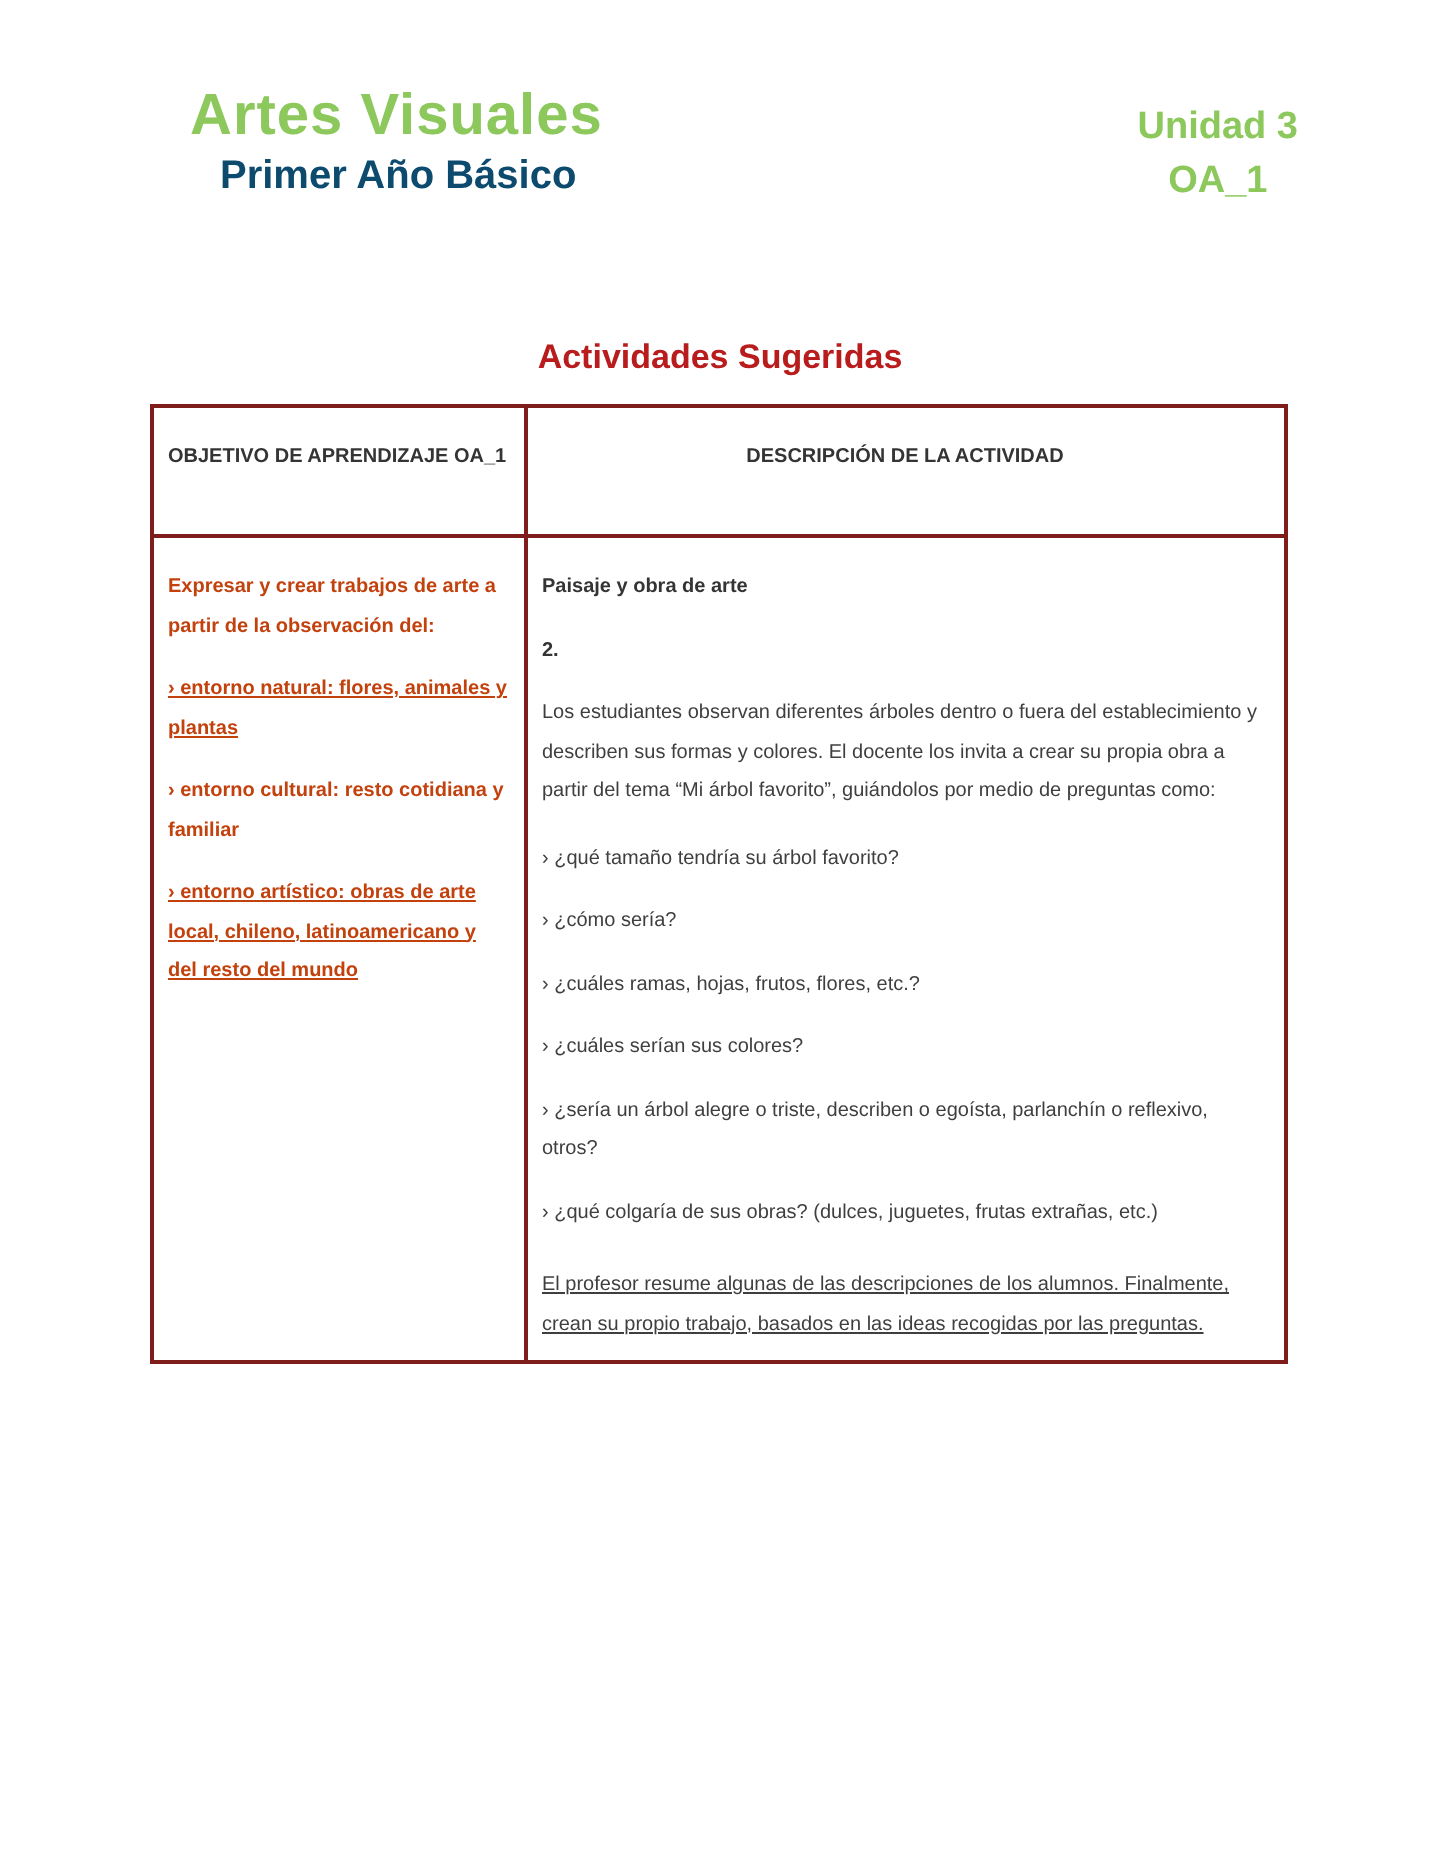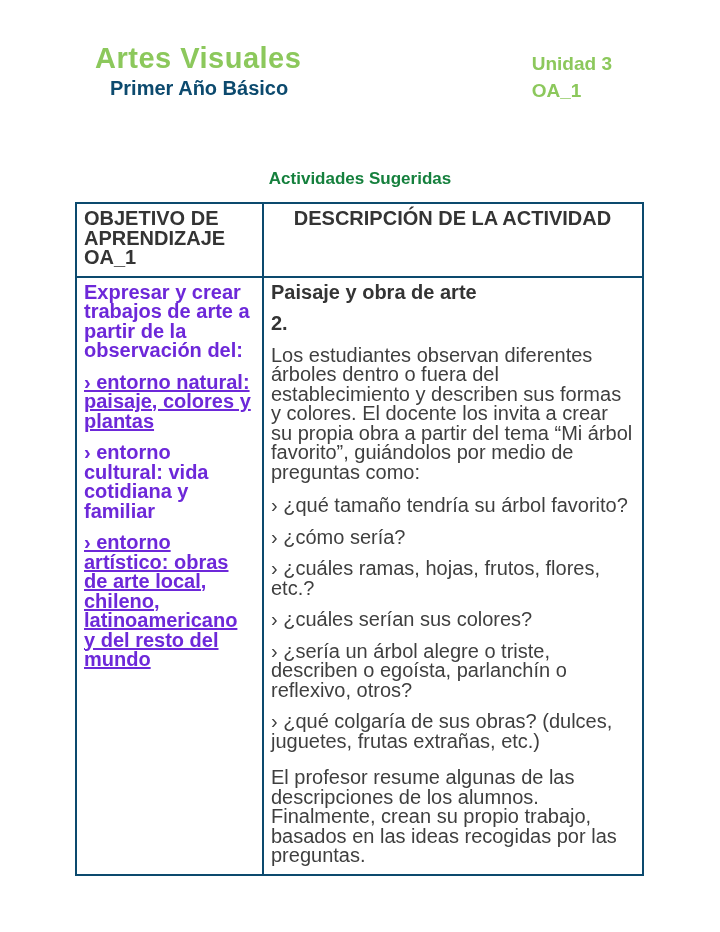--- a/index.html
+++ b/index.html
@@ -10,91 +10,91 @@
     color: #3b3b3b;
     overflow: hidden;
   }
   .page { position: relative; width: 720px; height: 932px; background: #fff; }
 
   
   .doc-header {
     display: flex;
     justify-content: space-between;
     align-items: flex-start;
-    margin: 40px 108px 0 95px;
+    margin: 40px 71px 0 95px;
   }
   .title-block { line-height: 1; }
   .doc-title {
     font-size: 29px; font-weight: bold;
     color: #8cc85c;
     line-height: 36px;
     letter-spacing: 0.5px;
   }
   .doc-subtitle {
     font-size: 20px; font-weight: bold;
     color: #0c4a6e;
     line-height: 24px;
     margin-left: 15px;
   }
-  .unit-block { text-align: left; padding-top: 10px; }
+  .unit-block { text-align: center; padding-top: 10px; }
   .unit-label, .oa-label {
     font-size: 19px; font-weight: bold;
     color: #8cc85c;
     line-height: 27px;
   }
 
   
   .section-title {
     margin-top: 64px;
     text-align: center;
     font-size: 17px; font-weight: bold;
-    color: #15803d;
+    color: #b91c1c;
     line-height: 21px;
   }
 
   
   .activities-table {
     margin: 13px 0 0 75px;
     width: 569px;
     border-collapse: collapse;
     table-layout: fixed;
   }
   .activities-table th, .activities-table td {
-    border: 2px solid #0c4a6e;
+    border: 2px solid #7f1d1d;
     vertical-align: top;
-    font-size: 20px;
-    padding: 5px 8px 8px 7px;
+    font-size: 10px;
+    padding: 15px 8px 8px 7px;
   }
   .col-objective { width: 187px; }
   .activities-table th {
     font-weight: bold;
     color: #343434;
     line-height: 19.5px;
     height: 40px;
   }
   th.head-left { text-align: left; }
   th.head-right { text-align: center; }
 
   .activities-table td { line-height: 19.5px; }
   .activities-table td p { margin: 0 0 12px 0; }
   .activities-table td p:last-child { margin-bottom: 0; }
 
   .cell-objective p {
     font-weight: bold;
-    color: #6d28d9;
+    color: #c2410c;
     margin-bottom: 13px;
   }
   .cell-objective p.underlined { text-decoration: underline; }
 
   .cell-activity { color: #3f3f3f; }
   .cell-activity .activity-title,
   .cell-activity .activity-number { font-weight: bold; color: #343434; }
   .cell-activity p { margin-bottom: 11px; }
   .cell-activity .activity-intro { margin-bottom: 14px; }
-  .cell-activity .activity-closing { margin-top: 17px; }
+  .cell-activity .activity-closing { margin-top: 17px; text-decoration: underline; }
 </style>
 </head>
 <body>
 
 <div class="page">
 
   <div class="doc-header">
     <div class="title-block">
       <div class="doc-title">Artes Visuales</div>
       <div class="doc-subtitle">Primer Año Básico</div>
@@ -115,22 +115,22 @@
     <thead>
       <tr>
         <th class="head-left">OBJETIVO DE APRENDIZAJE OA_1</th>
         <th class="head-right">DESCRIPCIÓN DE LA ACTIVIDAD</th>
       </tr>
     </thead>
     <tbody>
       <tr>
         <td class="cell-objective">
           <p>Expresar y crear trabajos de arte a partir de la observación del:</p>
-          <p class="underlined">› entorno natural: paisaje, colores y plantas</p>
-          <p>› entorno cultural: vida cotidiana y familiar</p>
+          <p class="underlined">› entorno natural: flores, animales y plantas</p>
+          <p>› entorno cultural: resto cotidiana y familiar</p>
           <p class="underlined">› entorno artístico: obras de arte local, chileno, latinoamericano y del resto del mundo</p>
         </td>
         <td class="cell-activity">
           <p class="activity-title">Paisaje y obra de arte</p>
           <p class="activity-number">2.</p>
           <p class="activity-intro">Los estudiantes observan diferentes árboles dentro o fuera del establecimiento y describen sus formas y colores. El docente los invita a crear su propia obra a partir del tema “Mi árbol favorito”, guiándolos por medio de preguntas como:</p>
           <p class="activity-question">› ¿qué tamaño tendría su árbol favorito?</p>
           <p class="activity-question">› ¿cómo sería?</p>
           <p class="activity-question">› ¿cuáles ramas, hojas, frutos, flores, etc.?</p>
           <p class="activity-question">› ¿cuáles serían sus colores?</p>

